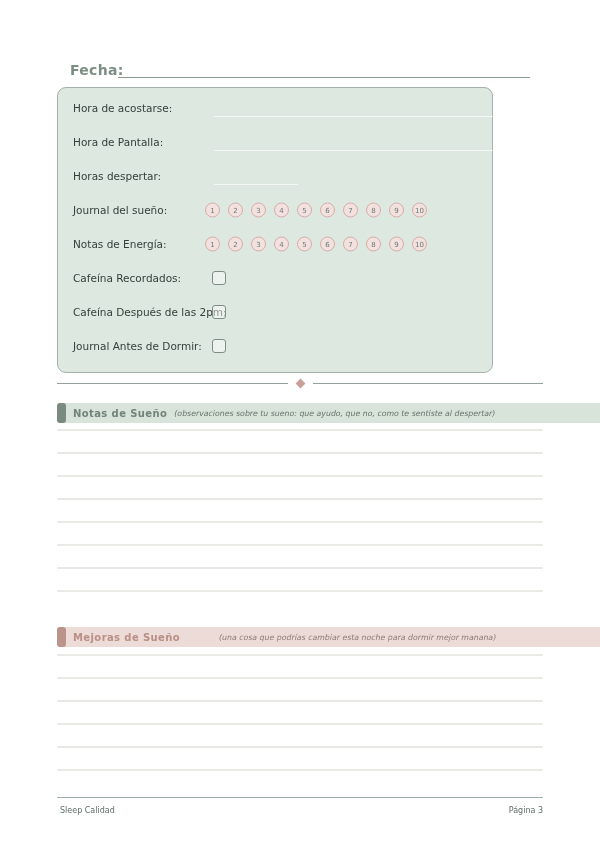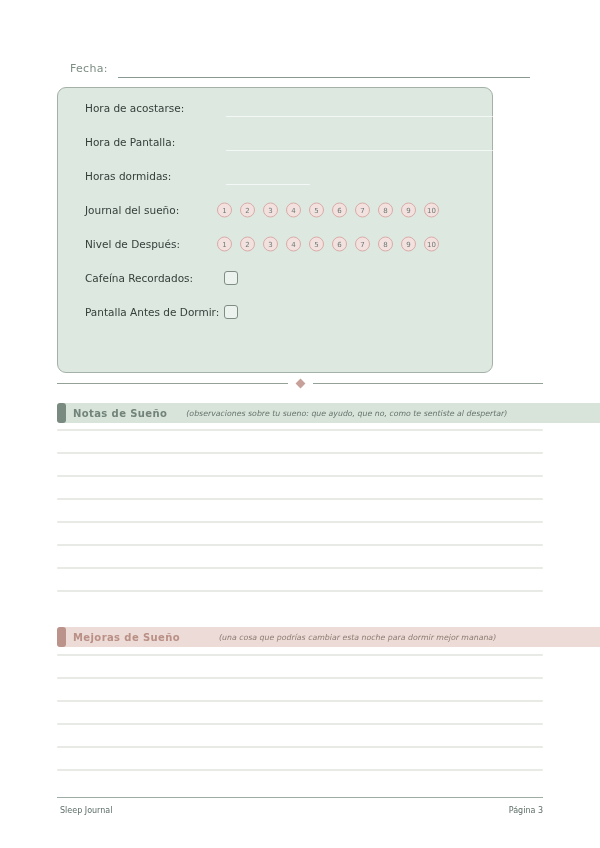--- a/index.html
+++ b/index.html
@@ -1,24 +1,24 @@
 <!DOCTYPE html>
 <html><head>
 <meta charset="utf-8">
 <style>
   * { margin:0; padding:0; box-sizing:border-box; }
   body { background:#ffffff; font-family:"DejaVu Sans", "Liberation Sans", sans-serif; }
   .page { position:relative; width:600px; height:848px; background:#ffffff; overflow:hidden; }
 
   
-  .fecha-label { position:absolute; left:70px; top:62px; font-size:11px; font-weight:normal; color:#7d8e84; letter-spacing:0.3px; }
+  .fecha-label { position:absolute; left:70px; top:62px; font-size:14px; font-weight:bold; color:#7d8e84; letter-spacing:0.3px; }
   .fecha-line { position:absolute; left:118px; top:77px; width:412px; height:1px; background:#8a998f; }
 
   
-  .card { position:absolute; left:57px; top:87px; width:436px; height:286px; background:#dde8e1; border:1.5px solid #a3b1a8; border-radius:9px; padding-top:3px;padding-left:12px; }
+  .card { position:absolute; left:57px; top:87px; width:436px; height:286px; background:#dde8e1; border:1.5px solid #a3b1a8; border-radius:9px; padding-top:3px; }
   .row { position:relative; height:34px; }
   .lbl { position:absolute; left:15px; top:50%; transform:translateY(-50%); font-size:10.5px; color:#353f3a; white-space:nowrap; }
   .fill-line { position:absolute; left:156px; top:25px; width:318px; height:1px; background:rgba(255,255,255,0.65); }
   .fill-line.short { width:84px; }
   .circles { position:absolute; left:147px; top:50%; transform:translateY(-50%); display:flex; gap:8px; }
   .circle { width:15px; height:15px; border-radius:50%; background:#f2e1df; border:1px solid #d8aca6; color:#6b7a72; font-size:7px; display:flex; align-items:center; justify-content:center; }
   .checkbox { position:absolute; left:154px; top:50%; transform:translateY(-50%); width:14px; height:14px; border:1.2px solid #7f8d85; border-radius:3px; background:rgba(255,255,255,0.45); }
 
   
   .divider { position:absolute; left:57px; top:379px; width:486px; height:8px; display:flex; align-items:center; }
@@ -26,21 +26,21 @@
   .diamond { width:7px; height:7px; background:#c7a09a; transform:rotate(45deg); margin:0 9px; flex:none; }
 
   
   .sec-hdr { position:absolute; left:57px; width:586px; height:20px; border-radius:4px; display:flex; align-items:center; padding-left:16px; }
   .sec-accent { position:absolute; left:0; top:0; width:9px; height:20px; border-radius:3px; }
   .sec-title { font-size:10px; font-weight:bold; letter-spacing:0.4px; margin-right:7px; white-space:nowrap; }
   .sec-sub { font-size:7.8px; font-style:italic; white-space:nowrap; }
   .sec-hdr.green { top:403px; background:#d8e3da; }
   .sec-hdr.green .sec-accent { background:#798a80; }
   .sec-hdr.green .sec-title { color:#71837a; }
-  .sec-hdr.green .sec-sub { color:#65756c;margin-left:12px; }
+  .sec-hdr.green .sec-sub { color:#65756c; }
   .sec-hdr.pink { top:627px; background:#ecdbd6; }
   .sec-hdr.pink .sec-accent { background:#bb938b; }
   .sec-hdr.pink .sec-title { color:#b98f86; }
   .sec-hdr.pink .sec-sub { color:#8c7a74;margin-left:32px; }
 
   
   .rules { position:absolute; left:57px; width:486px; }
   .rules.notes { top:429px; }
   .rules.improve { top:654px; }
   .rule { width:486px; height:1.5px; background:#e8eae5; border-radius:1px; margin-bottom:21.5px; }
@@ -64,64 +64,68 @@
       <span class="lbl">Hora de acostarse:</span>
       <div class="fill-line"></div>
     </div>
 
     <div class="row">
       <span class="lbl">Hora de Pantalla:</span>
       <div class="fill-line"></div>
     </div>
 
     <div class="row">
-      <span class="lbl">Horas dormidas:</span>
+      <span class="lbl">Horas despertar:</span>
       <div class="fill-line short"></div>
     </div>
 
     <div class="row">
       <span class="lbl">Journal del sueño:</span>
       <div class="circles">
         <span class="circle">1</span>
         <span class="circle">2</span>
         <span class="circle">3</span>
         <span class="circle">4</span>
         <span class="circle">5</span>
         <span class="circle">6</span>
         <span class="circle">7</span>
         <span class="circle">8</span>
         <span class="circle">9</span>
         <span class="circle">10</span>
       </div>
     </div>
 
     <div class="row">
-      <span class="lbl">Nivel de Después:</span>
+      <span class="lbl">Notas de Energía:</span>
       <div class="circles">
         <span class="circle">1</span>
         <span class="circle">2</span>
         <span class="circle">3</span>
         <span class="circle">4</span>
         <span class="circle">5</span>
         <span class="circle">6</span>
         <span class="circle">7</span>
         <span class="circle">8</span>
         <span class="circle">9</span>
         <span class="circle">10</span>
       </div>
     </div>
 
     <div class="row">
       <span class="lbl">Cafeína Recordados:</span>
       <span class="checkbox"></span>
     </div>
 
+    <div class="row">
+      <span class="lbl">Cafeína Después de las 2pm:</span>
+      <span class="checkbox"></span>
+    </div>
 
     <div class="row">
-      <span class="lbl">Pantalla Antes de Dormir:</span>
+      <span class="lbl">Journal Antes de Dormir:</span>
       <span class="checkbox"></span>
     </div>
 
   </div>
 
   <div class="divider">
     <div class="div-line"></div>
     <div class="diamond"></div>
     <div class="div-line"></div>
   </div>
@@ -152,16 +156,16 @@
   <div class="rules improve">
     <div class="rule"></div>
     <div class="rule"></div>
     <div class="rule"></div>
     <div class="rule"></div>
     <div class="rule"></div>
     <div class="rule"></div>
   </div>
 
   <div class="footer-rule"></div>
-  <span class="footer-left">Sleep Journal</span>
+  <span class="footer-left">Sleep Calidad</span>
   <span class="footer-right">Página 3</span>
 
 </div>
 
 </body></html>

